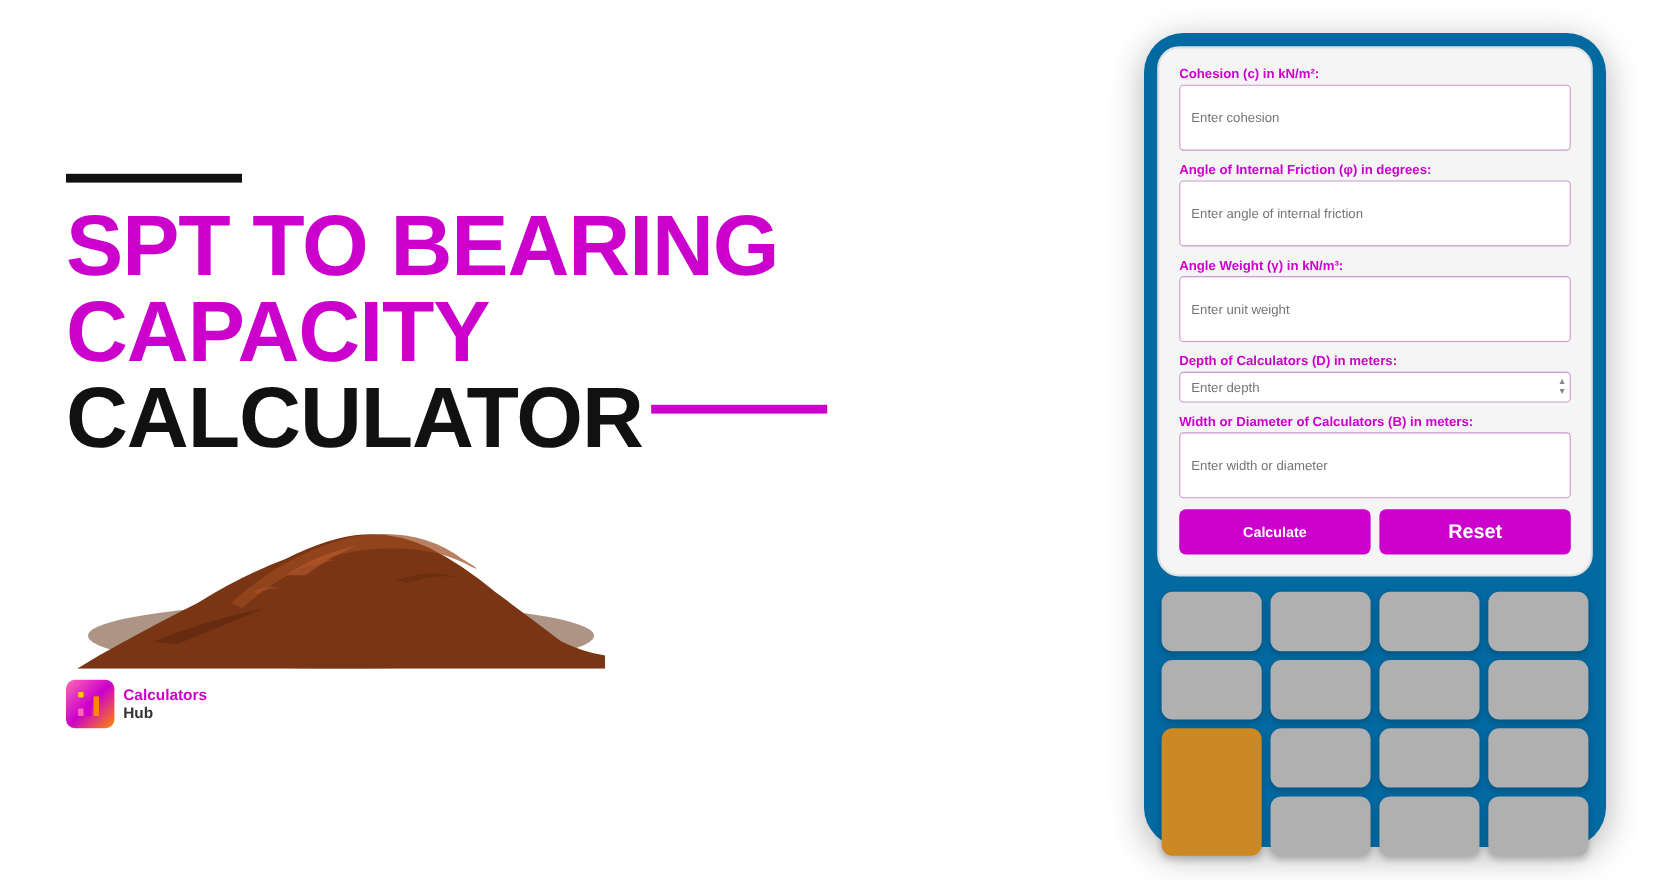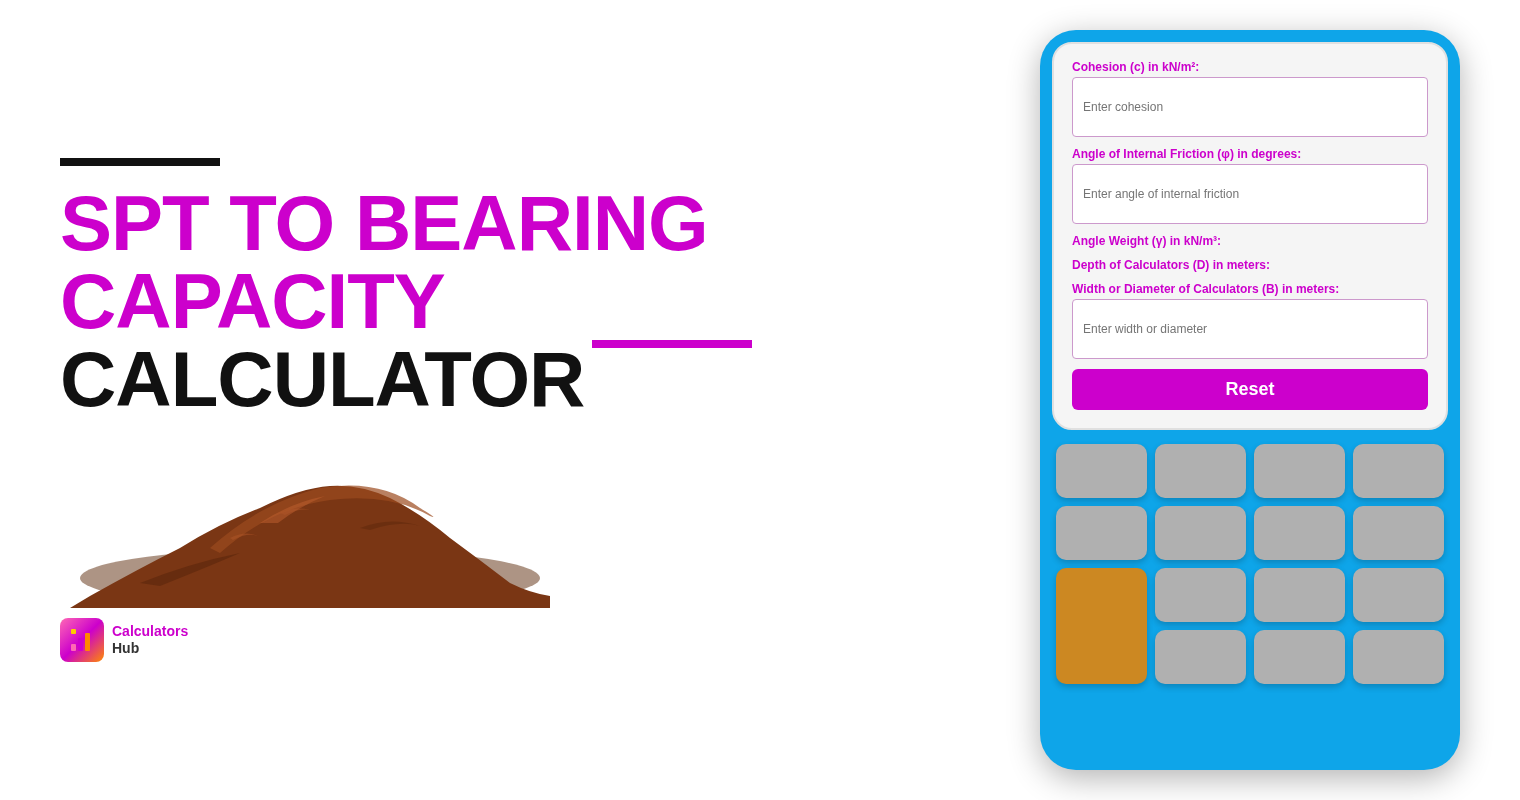--- a/index.html
+++ b/index.html
@@ -37,21 +37,21 @@
       letter-spacing: -1px;
     }
 
     .title-line2 {
       font-size: 78px;
       font-weight: 900;
       color: #111111;
       line-height: 1.0;
       letter-spacing: -1px;
       display: flex;
-      align-items: flex-start;
+      align-items: center;
     }
 
     .title-line2 .underline-bar {
       display: inline-block;
       width: 160px;
       height: 8px;
       background: #cc00cc;
       margin-left: 8px;
       margin-bottom: 14px;
     }
@@ -98,21 +98,21 @@
     }
     .logo-text span {
       color: #cc00cc;
       text-align: right;
     }
 
     
     .right-section {
       width: 420px;
       height: 740px;
-      background: #0ea5e9;
+      background: #0369a1;
       border-radius: 36px;
       padding: 12px;
       display: flex;
       flex-direction: column;
       gap: 10px;
       box-shadow: 0 8px 32px rgba(0,0,0,0.3);
     }
 
     
     .calc-screen {
@@ -293,32 +293,41 @@
       <input class="form-input" type="text" placeholder="Enter cohesion" style="">
     </div>
 
     <div class="form-group">
       <label class="form-label">Angle of Internal Friction (φ) in degrees:</label>
       <input class="form-input" type="text" placeholder="Enter angle of internal friction" style="">
     </div>
 
     <div class="form-group">
       <label class="form-label">Angle Weight (γ) in kN/m³:</label>
+      <input class="form-input" type="text" placeholder="Enter unit weight" style="">
     </div>
 
     <div class="form-group">
       <label class="form-label">Depth of Calculators (D) in meters:</label>
+      <div class="input-with-spinner">
+        <input type="number" placeholder="Enter depth" style="">
+        <div class="spinner-arrows">
+          <span>▲</span>
+          <span>▼</span>
+        </div>
+      </div>
     </div>
 
     <div class="form-group">
       <label class="form-label">Width or Diameter of Calculators (B) in meters:</label>
       <input class="form-input" type="text" placeholder="Enter width or diameter" style="">
     </div>
 
     <div class="button-row">
+      <button class="btn-calculate">Calculate</button>
       <button class="btn-reset">Reset</button>
     </div>
   </div>
 
   <div class="calc-keypad">
     <div class="key-row">
       <button class="key"></button>
       <button class="key"></button>
       <button class="key"></button>
       <button class="key"></button>

